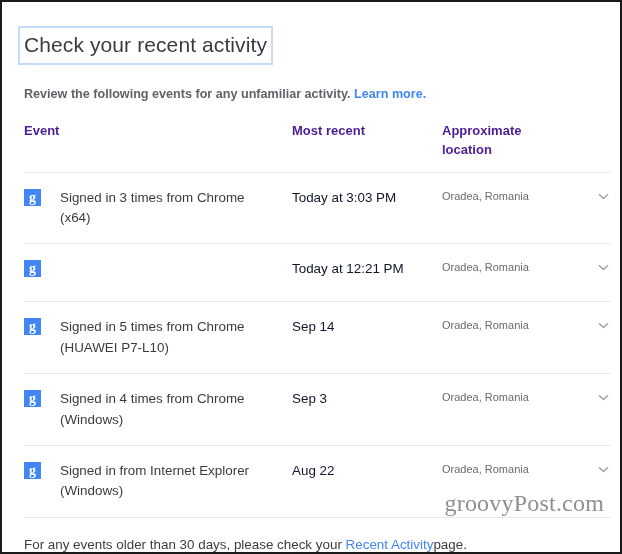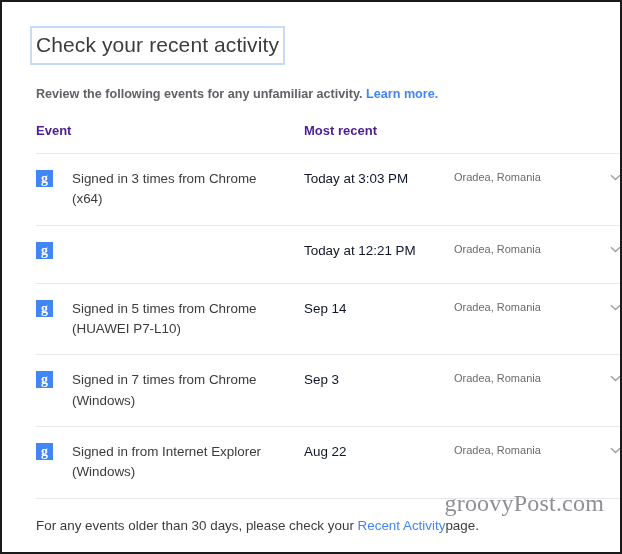--- a/index.html
+++ b/index.html
@@ -17,21 +17,21 @@
     position: relative;
     width: 622px; height: 554px;
     background: #ffffff;
     border: 2px solid #1a1a1a;
     overflow: hidden;
   }
   .inner {
     position: absolute;
     left: 0; top: 0; right: 0; bottom: 0;
     background: #fff;
-    padding: 0 28px;
+    padding: 0 16px;
   }
 
   
   .title-wrap {
     margin-top: 10px;
     display: inline-block;
   }
   .page-title {
     display: inline-block;
     font-size: 21px;
@@ -183,20 +183,21 @@
       <span>Review the following events for any unfamiliar activity.</span>
       <a class="link">Learn more.</a>
     </div>
 
     
     <div class="table">
 
       <div class="thead">
         <div class="th col-event">Event</div>
         <div class="th col-recent">Most recent</div>
+        <div class="th col-loc">Approximate location</div>
         <div class="th col-chev"></div>
       </div>
 
       <div class="row">
         <div class="cell-event">
           <span class="gicon">g</span>
           <span class="event-text">Signed in 3 times from Chrome (x64)</span>
         </div>
         <div class="cell-recent">Today at 3:03 PM</div>
         <div class="cell-loc">Oradea, Romania</div>
@@ -236,21 +237,21 @@
             <svg width="13" height="13" viewBox="0 0 13 13">
                 <path d="M2.2 4.6 L6.5 8.6 L10.8 4.6" fill="none" stroke="#9e9e9e" stroke-width="1.3" stroke-linecap="round" stroke-linejoin="round"></path>
               </svg>
           </span>
         </div>
       </div>
 
       <div class="row">
         <div class="cell-event">
           <span class="gicon">g</span>
-          <span class="event-text">Signed in 7 times from Chrome (Windows)</span>
+          <span class="event-text">Signed in 4 times from Chrome (Windows)</span>
         </div>
         <div class="cell-recent">Sep 3</div>
         <div class="cell-loc">Oradea, Romania</div>
         <div class="cell-chev">
           <span class="chev">
             <svg width="13" height="13" viewBox="0 0 13 13">
                 <path d="M2.2 4.6 L6.5 8.6 L10.8 4.6" fill="none" stroke="#9e9e9e" stroke-width="1.3" stroke-linecap="round" stroke-linejoin="round"></path>
               </svg>
           </span>
         </div>

